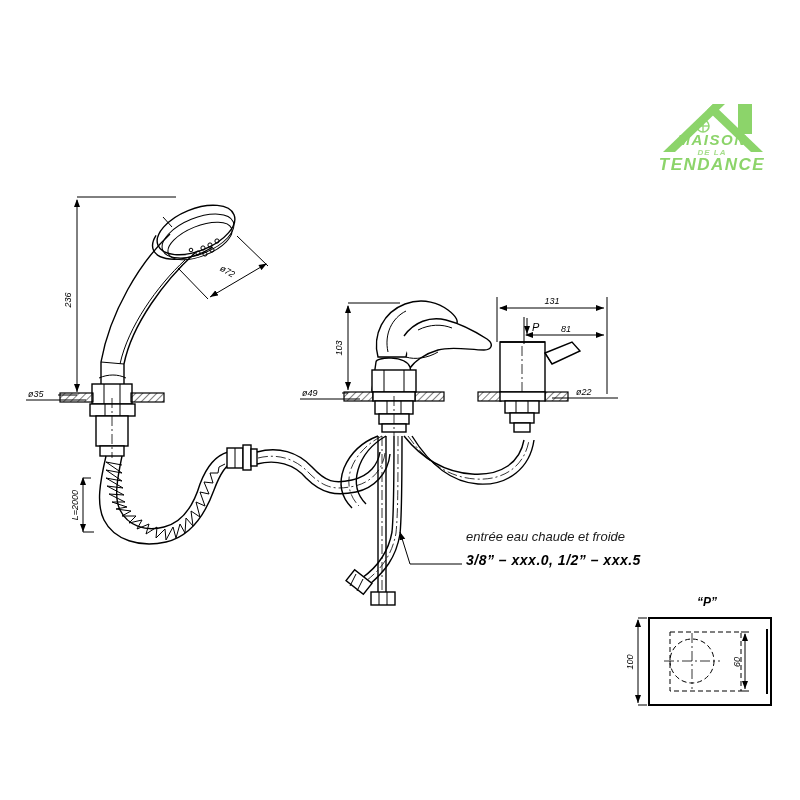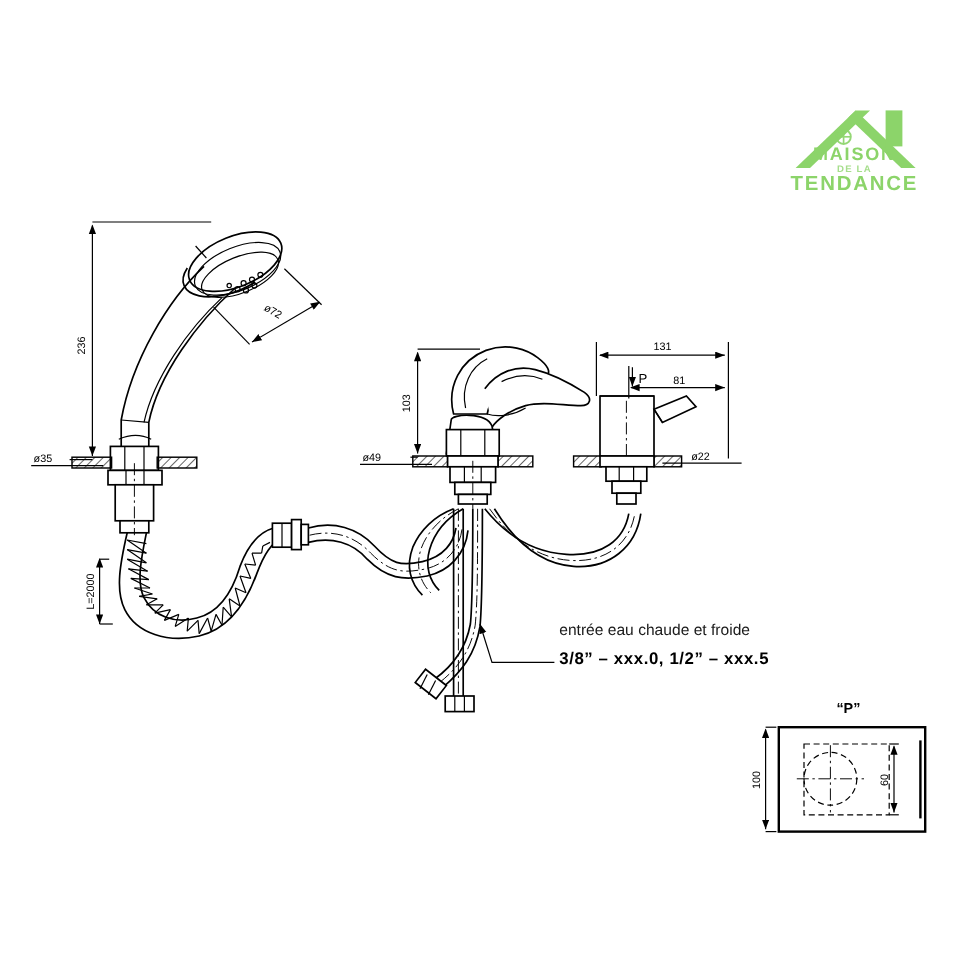--- a/index.html
+++ b/index.html
@@ -1,18 +1,18 @@
 <!DOCTYPE html>
 <html><head>
 <meta charset="utf-8">
 <style>
   html,body{margin:0;padding:0;background:#ffffff;}
   body{width:800px;height:800px;position:relative;overflow:hidden;
        font-family:"Liberation Sans", sans-serif;color:#000;}
-  #drawing{position:absolute;left:0;top:0;width:800px;height:596px;}
+  #drawing{position:absolute;left:0;top:12px;width:800px;height:596px;font-style:italic;}
   .dimtext{font-family:"Liberation Sans", sans-serif;font-size:9px;fill:#000;}
   .dimtext-b{font-family:"Liberation Sans", sans-serif;font-size:11px;fill:#000;}
   .notetext{font-family:"Liberation Sans", sans-serif;font-size:13px;fill:#1a1a1a;}
   .notetext2{font-family:"Liberation Sans", sans-serif;font-size:14px;font-weight:bold;fill:#000;letter-spacing:.5px;}
   .ptitle{font-family:"Liberation Sans", sans-serif;font-size:12px;font-weight:bold;fill:#000;}
   .logotext{font-family:"Liberation Sans", sans-serif;font-weight:bold;}
   .ln{stroke:#000;fill:none;}
   .thin{stroke-width:1;}
   .med{stroke-width:1.4;}
   .thick{stroke-width:2;}

